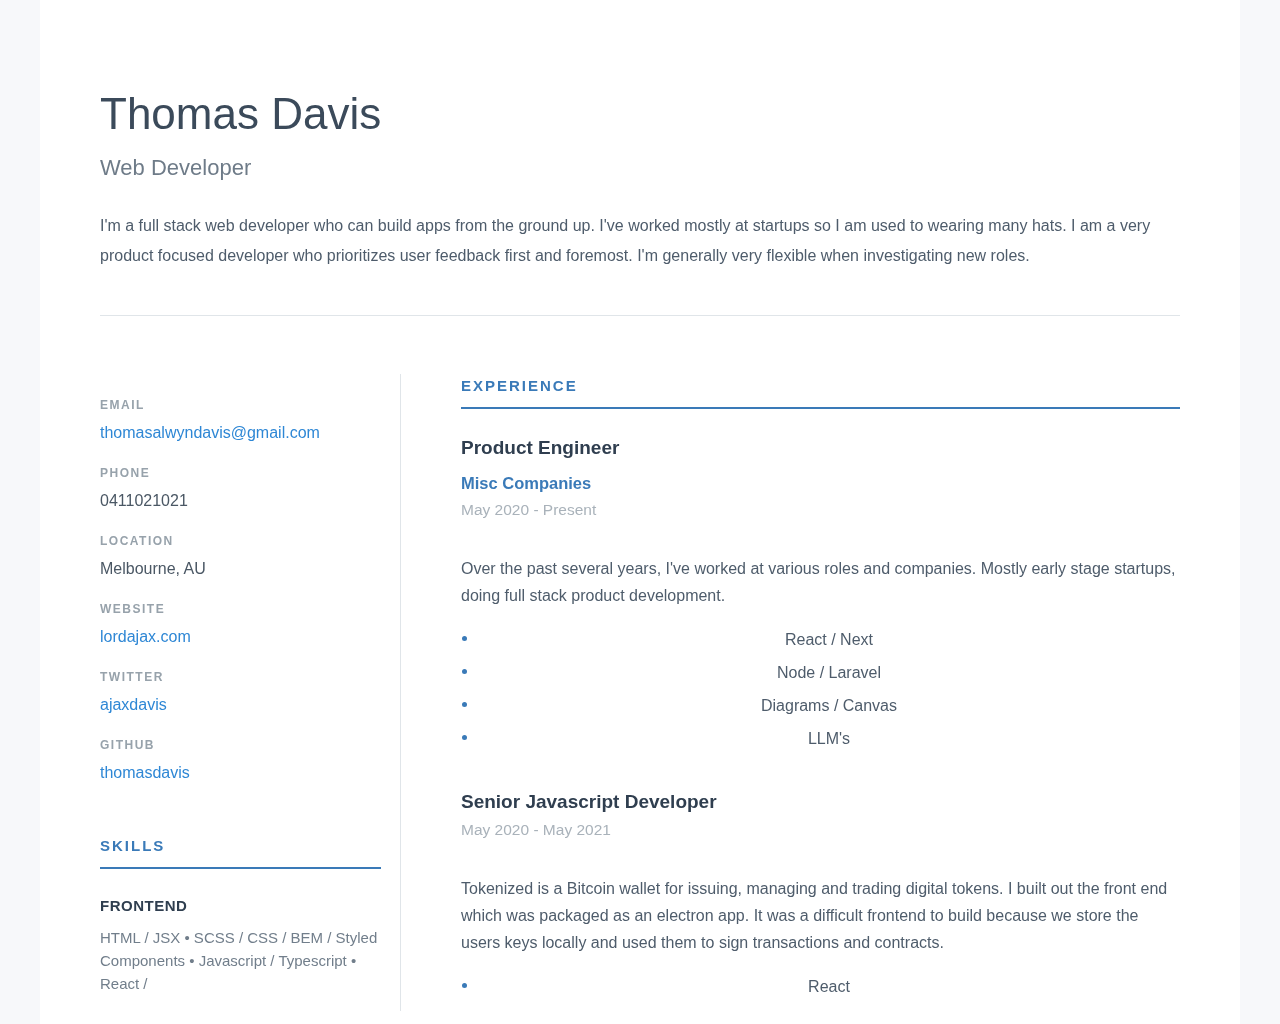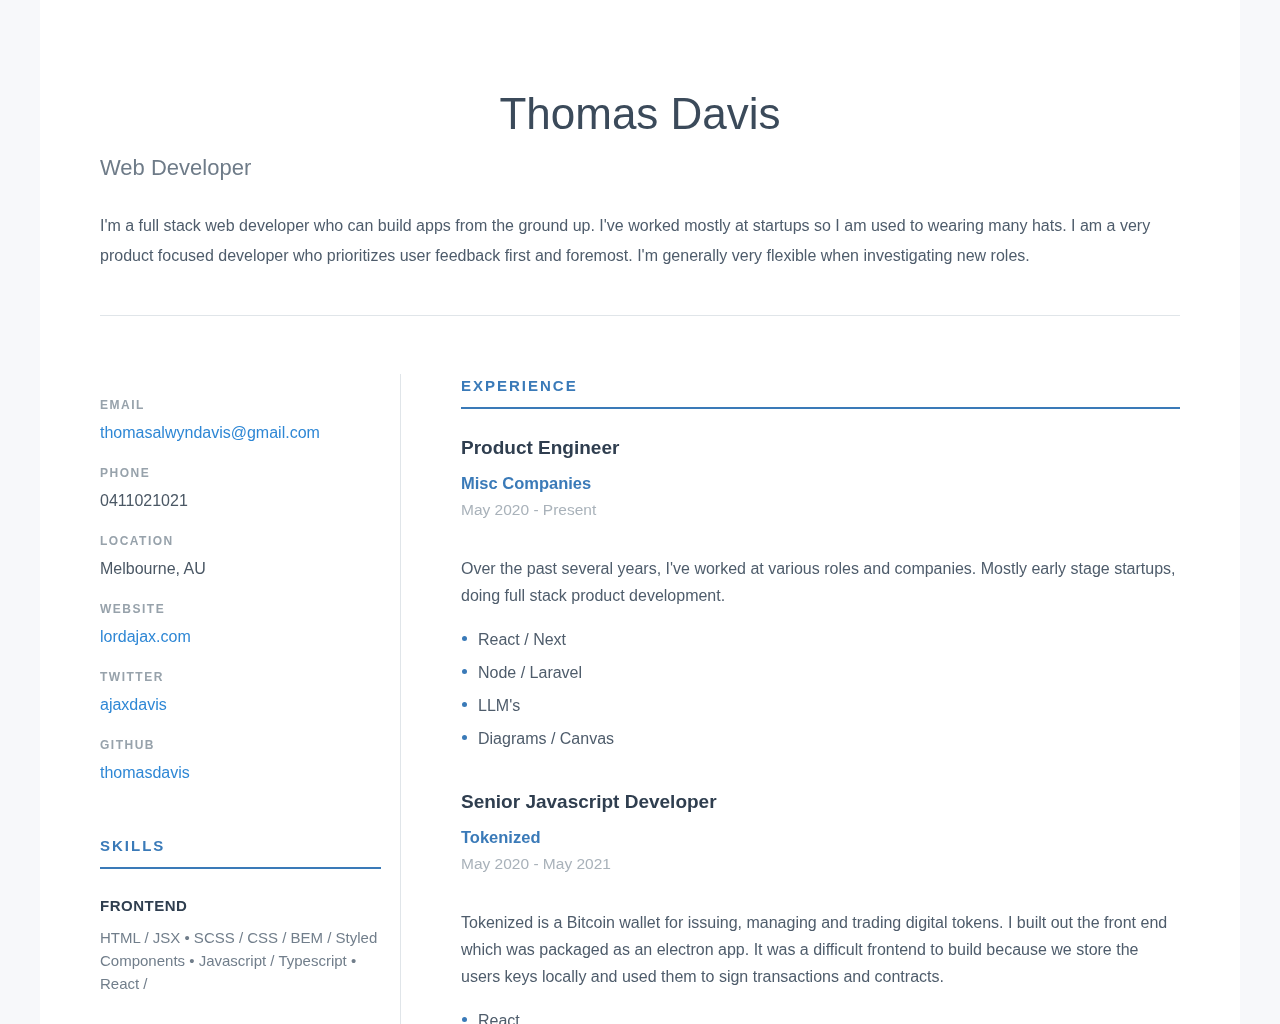--- a/index.html
+++ b/index.html
@@ -27,21 +27,20 @@
     background: var(--card);
     padding: 90px 60px 60px 60px;
   }
   
   .name {
     font-size: 44px;
     font-weight: 300;
     line-height: 48px;
     color: #3b4a5a;
     letter-spacing: 0;
-    text-align: center;
   }
   .label {
     margin-top: 17px;
     font-size: 22px;
     font-weight: 400;
     line-height: 26px;
     color: #6e7b88;
   }
   .summary {
     margin-top: 30px;
@@ -140,20 +139,21 @@
   }
   .entry-summary {
     margin-top: 36px;
     font-size: 16px;
     line-height: 27px;
     color: var(--body);
   }
   .highlights {
     margin-top: 22px;
     list-style: none;
+    text-align: center;
   }
   .highlights li {
     position: relative;
     padding-left: 17px;
     font-size: 16px;
     line-height: 17px;
     margin-bottom: 16px;
     color: var(--body);
   }
   .highlights li::before {
@@ -235,27 +235,26 @@
 
         <article class="entry">
               <h4 class="position">Product Engineer</h4>
               <div class="company">Misc Companies</div>
               <div class="dates">May 2020 - Present</div>
               <p class="entry-summary">Over the past several years, I've worked at various roles and companies. Mostly early stage startups, doing full stack product development.</p>
               <ul class="highlights">
 
               <li>React / Next</li>
                 <li>Node / Laravel</li>
+                <li>Diagrams / Canvas</li>
                 <li>LLM's</li>
-                <li>Diagrams / Canvas</li>
               </ul>
             </article>
             <article class="entry">
               <h4 class="position">Senior Javascript Developer</h4>
-              <div class="company">Tokenized</div>
               <div class="dates">May 2020 - May 2021</div>
               <p class="entry-summary">Tokenized is a Bitcoin wallet for issuing, managing and trading digital tokens. I built out the front end which was packaged as an electron app. It was a difficult frontend to build because we store the users keys locally and used them to sign transactions and contracts.</p>
               <ul class="highlights">
 
               <li>React</li>
               </ul>
             </article>
           </div>
       </section>
     </main>

